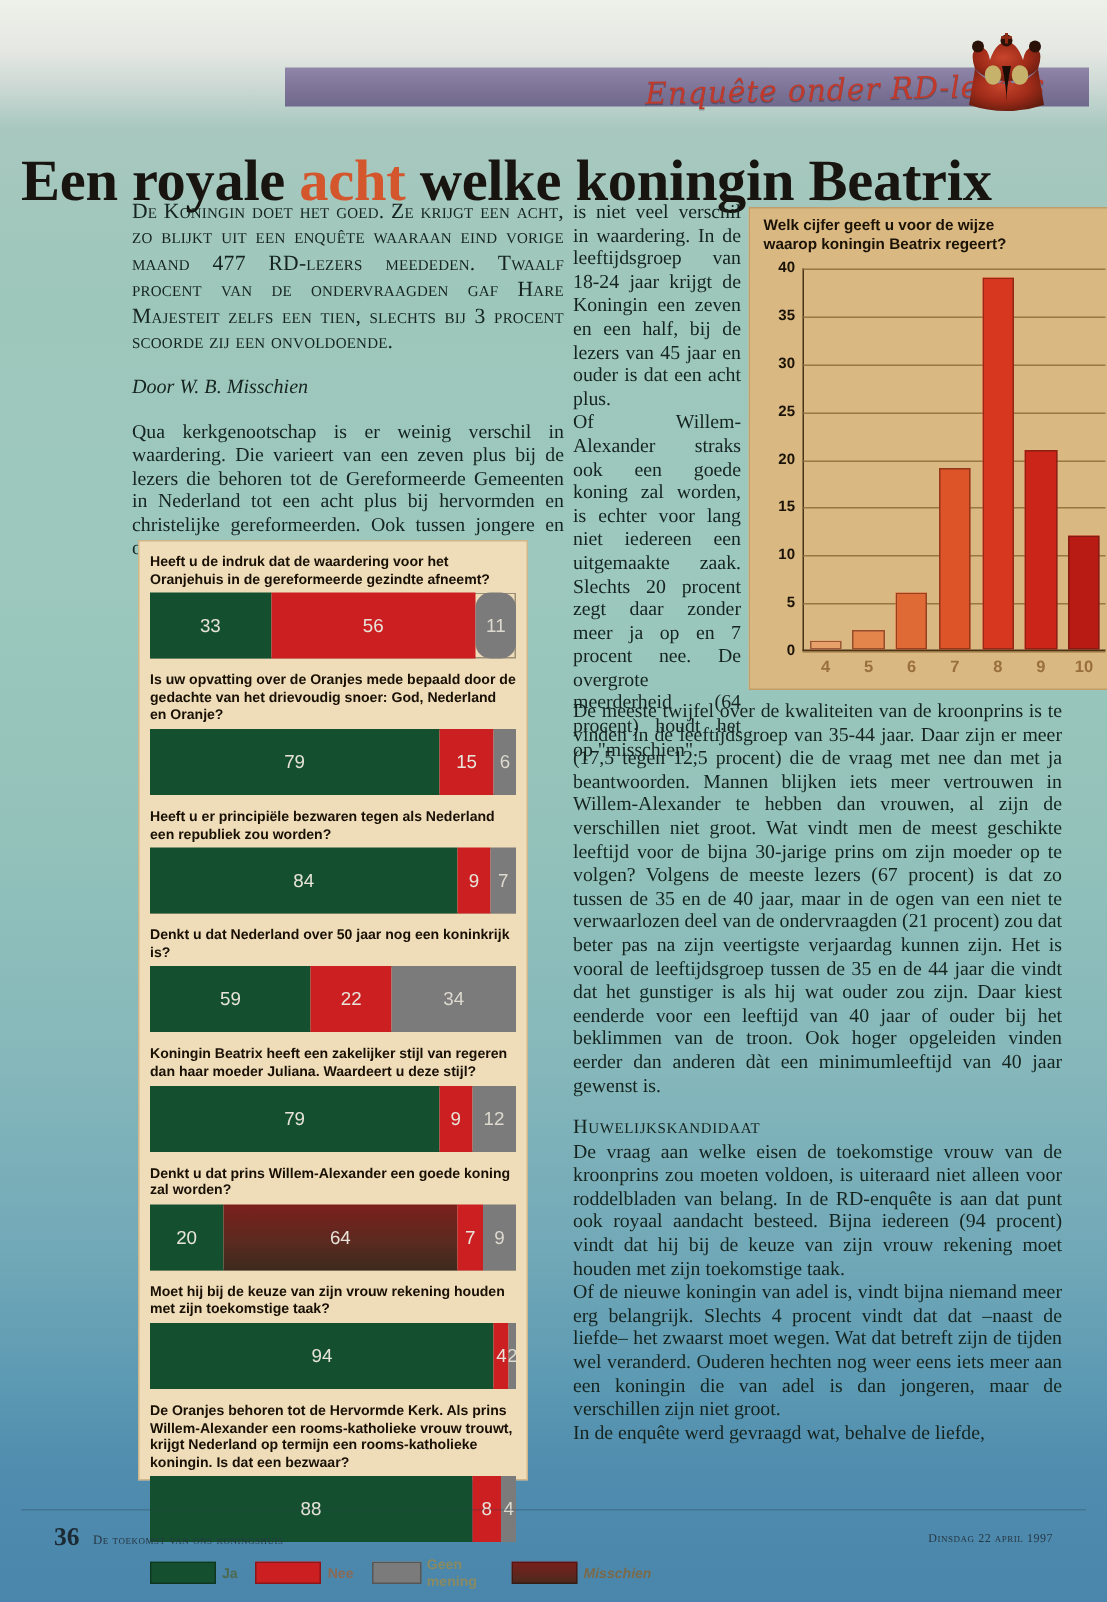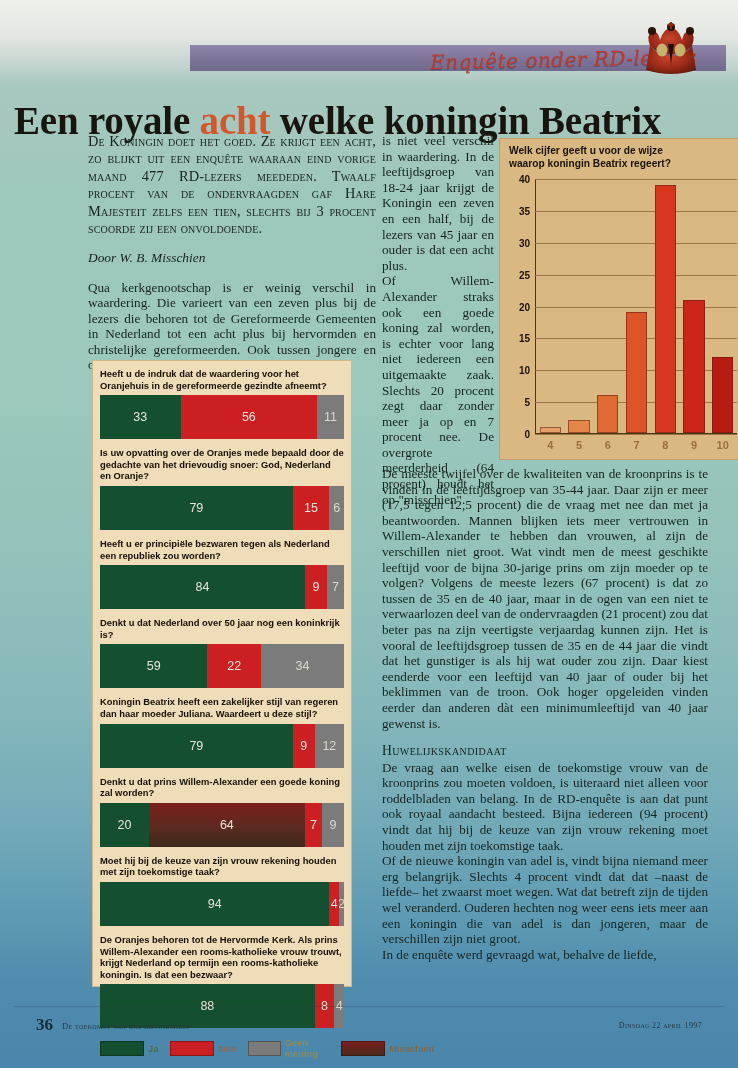--- a/index.html
+++ b/index.html
@@ -138,21 +138,21 @@
   .lg-sw.nee{background:#cc1f22;}
   .lg-sw.geen{background:#7b7b7b;}
   .lg-sw.misschien{background:linear-gradient(180deg,#7b1f1c 0%,#4a2a1e 100%);}
   .lg-tx{
     font-family:"Liberation Sans",sans-serif;font-weight:bold;font-size:9.4px;
     margin-left:4px;margin-right:8px;color:#6f6a44;
   }
   .lg-tx.ja{color:#4d6a4f;}
   .lg-tx.nee{color:#8a6a55;}
   .lg-tx.geen{color:#8a8a62;}
-  .lg-tx.misschien{color:#7a6a4a;}
+  .lg-tx.misschien{color:#7a6a4a;font-style:italic;}
   
   #footer{
     position:absolute;left:0;right:0;top:1013px;height:30px;
   }
   .pg-num{
     position:absolute;left:36px;top:2px;
     font-family:"Liberation Serif",serif;font-weight:bold;font-size:17px;
     color:#1b2a33;
   }
   .foot-left{
@@ -284,21 +284,21 @@
       </div>
   </div>
 
   <div id="survey">
     <div id="survey-questions">
         <div class="q-block">
           <div class="q-text">Heeft u de indruk dat de waardering voor het Oranjehuis in de gereformeerde gezindte afneemt?</div>
           <div class="sbar">
             <div class="seg ja" style="width: 33%;">33</div>
             <div class="seg nee" style="width: 56%;">56</div>
-            <div class="seg geen" style="width: 11%;">11</div>
+            <div class="seg geen" style="width: 11%; border-radius: 10px;">11</div>
           </div>
         </div>
         <div class="q-block">
           <div class="q-text">Is uw opvatting over de Oranjes mede bepaald door de gedachte van het drievoudig snoer: God, Nederland en Oranje?</div>
           <div class="sbar">
             <div class="seg ja" style="width: 79%;">79</div>
             <div class="seg nee" style="width: 15%;">15</div>
             <div class="seg geen" style="width: 6%;">6</div>
           </div>
         </div>

